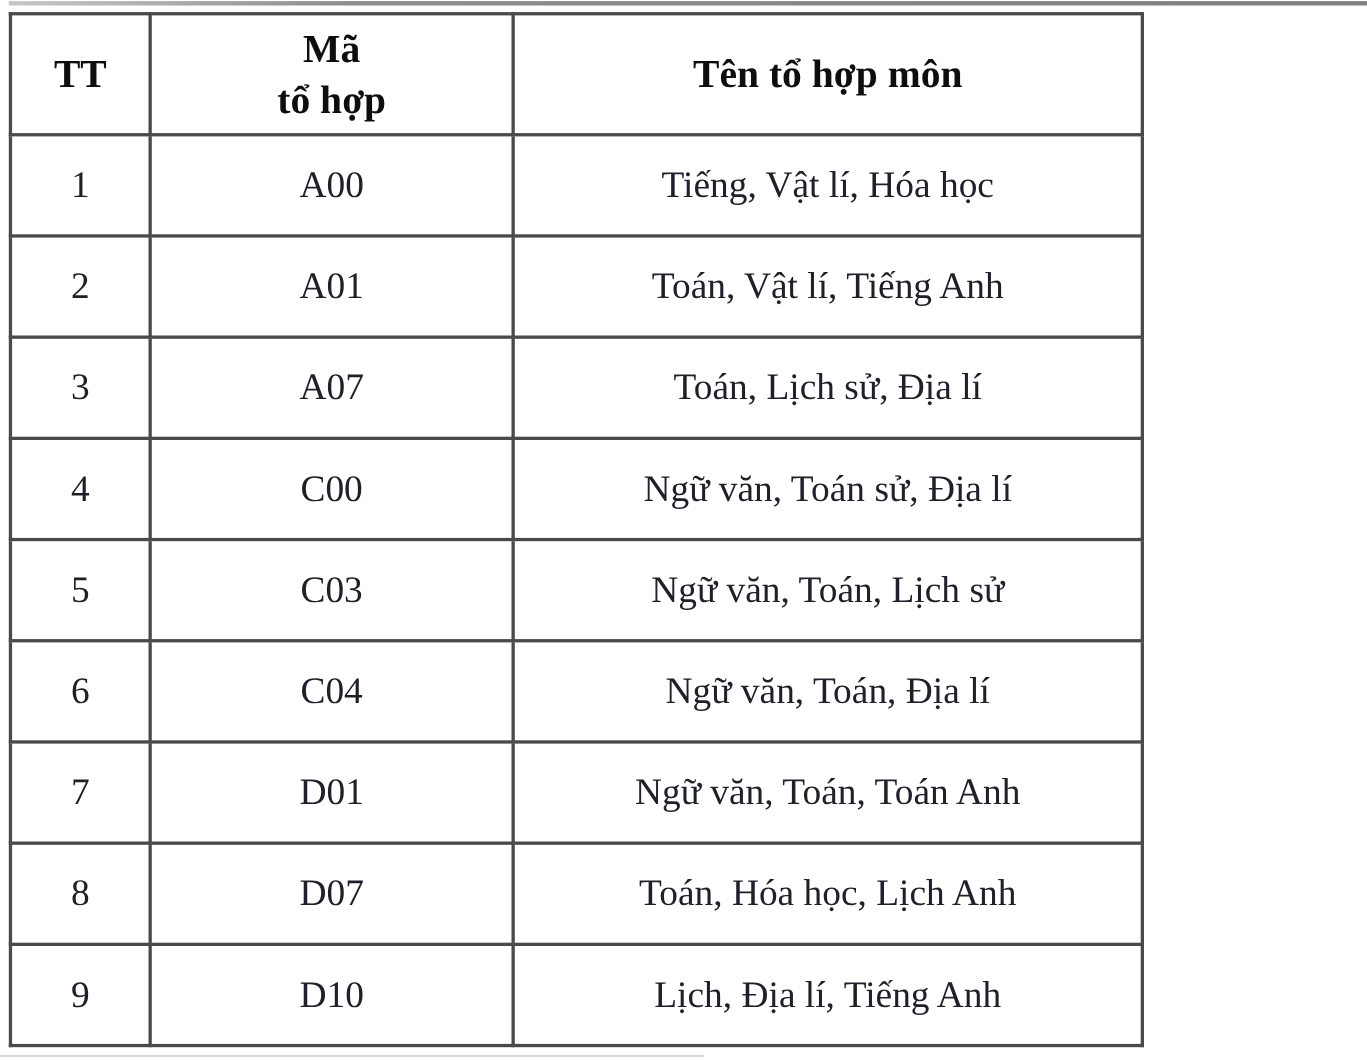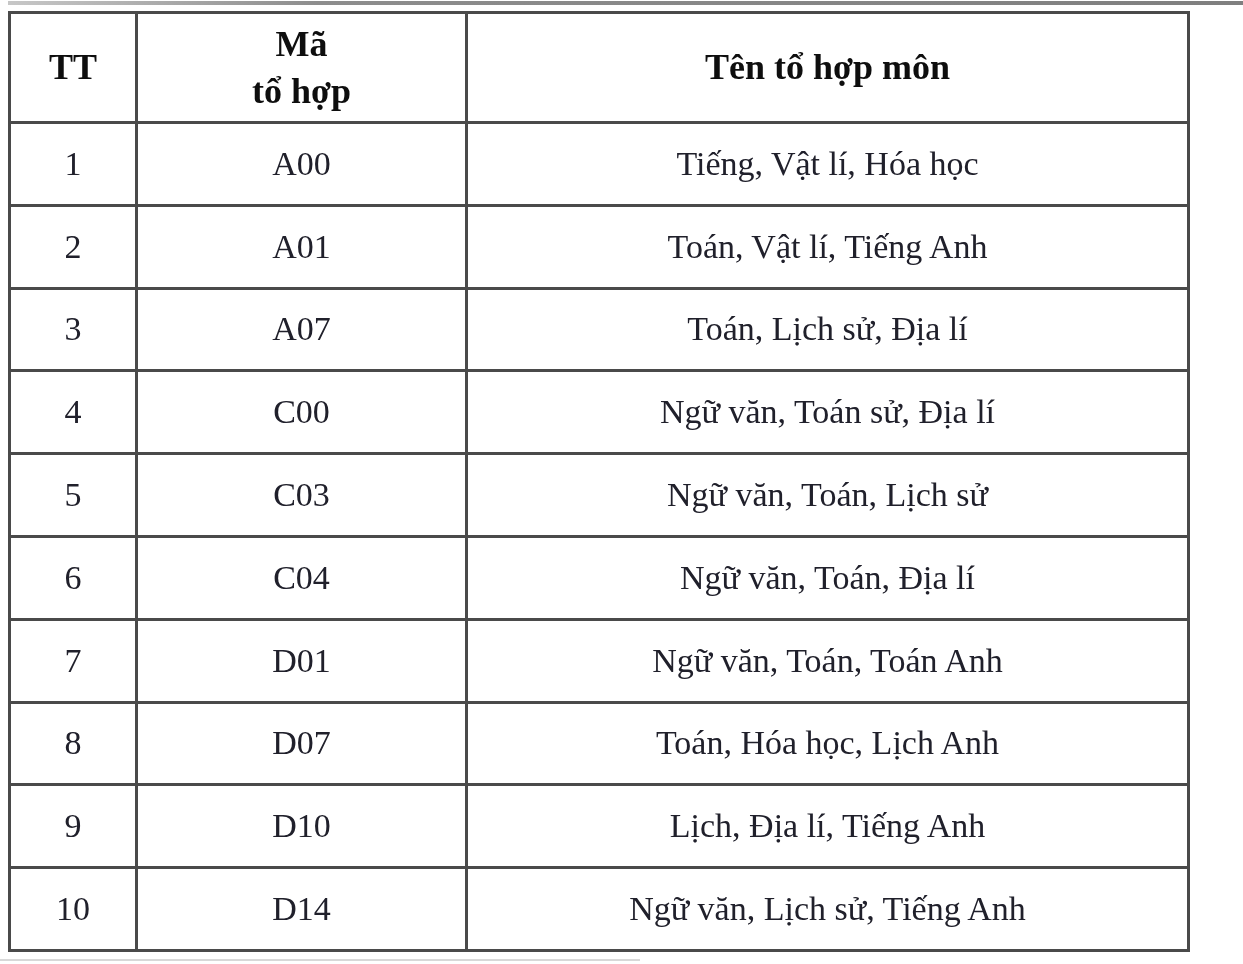--- a/index.html
+++ b/index.html
@@ -28,21 +28,21 @@
     left: 0;
     width: 640px;
     height: 2px;
     background: #d8d8d8;
   }
 
   table.combo-table {
     position: absolute;
     left: 8px;
     top: 11px;
-    width: 1182px;
+    width: 1032px;
     height: 941px;
     border-collapse: collapse;
     table-layout: fixed;
   }
 
   .combo-table th,
   .combo-table td {
     border: 3px solid #4a4a4a;
     text-align: center;
     vertical-align: middle;
@@ -138,21 +138,16 @@
     <tr>
       <td>8</td>
       <td>D07</td>
       <td>Toán, Hóa học, Lịch Anh</td>
     </tr>
     <tr>
       <td>9</td>
       <td>D10</td>
       <td>Lịch, Địa lí, Tiếng Anh</td>
     </tr>
-    <tr>
-      <td>10</td>
-      <td>D14</td>
-      <td>Ngữ văn, Lịch sử, Tiếng Anh</td>
-    </tr>
   </tbody>
 </table>
 
 <div class="artifact-bottom"></div>
 
 </body></html>

